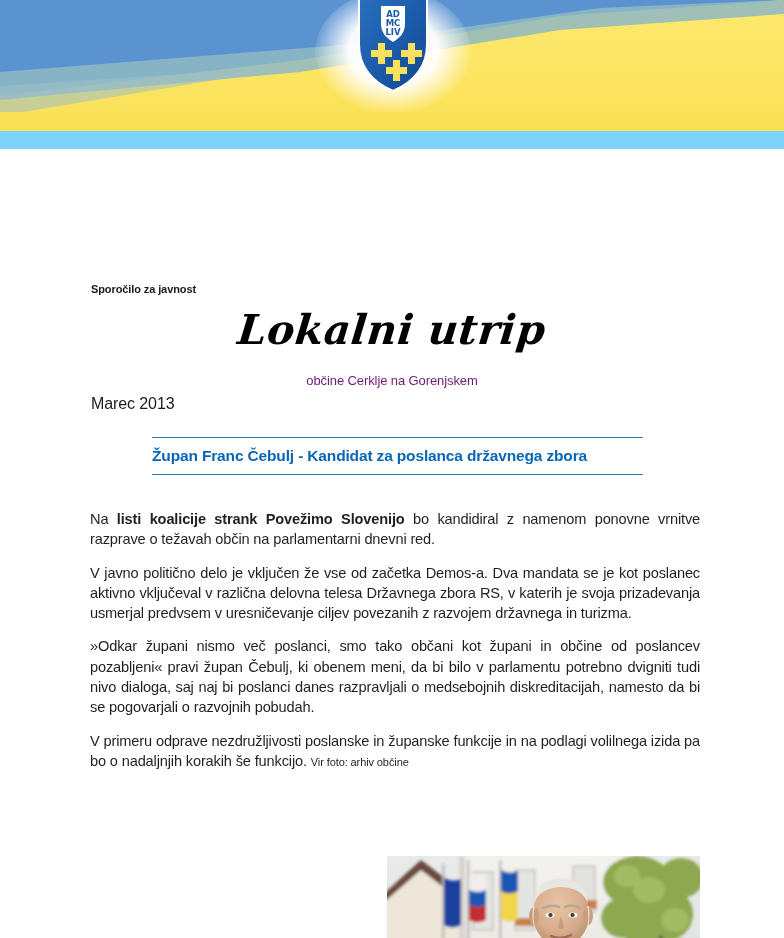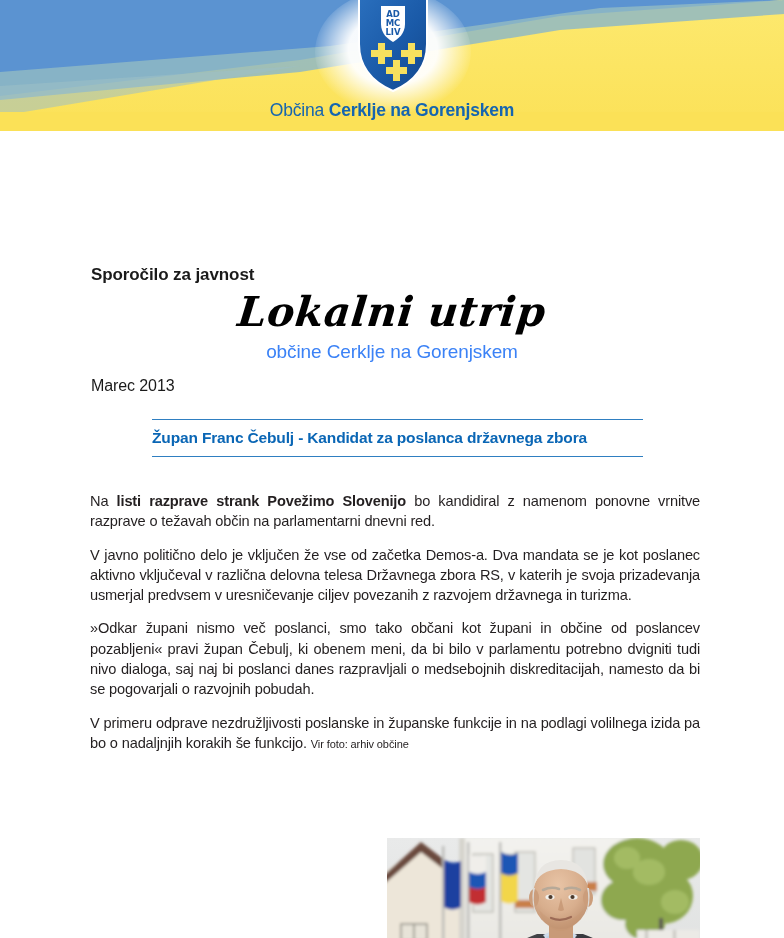--- a/index.html
+++ b/index.html
@@ -13,23 +13,23 @@
     font-family: "Liberation Sans", sans-serif;
     color: #231f20;
     position: relative;
     overflow: hidden;
   }
 
   
   .banner {
     position: relative;
     width: 784px;
-    height: 131px;
+    height: 149px;
     overflow: hidden;
-    background: #fca5a5;
+    background: #7dd3fc;
   }
   .banner-svg {
     position: absolute;
     top: 0; left: 0;
     width: 784px;
     height: 131px;
     display: block;
   }
   .crest {
     position: absolute;
@@ -58,21 +58,21 @@
   .page {
     position: relative;
     width: 784px;
     padding: 0;
   }
 
   .kicker {
     position: absolute;
     left: 91px;
     top: 134px;
-    font-size: 17px;
+    font-size: 11px;
     font-weight: 700;
     color: #1a1a1a;
     letter-spacing: -0.1px;
   }
 
   .masthead {
     position: absolute;
     left: 0;
     top: 160px;
     width: 784px;
@@ -83,23 +83,23 @@
     font-style: italic;
     font-weight: 700;
     font-size: 41px;
     line-height: 1.06;
     color: #000000;
     letter-spacing: 0.5px;
     transform: skewX(-6deg);
     display: inline-block;
   }
   .masthead-sub {
-    margin-top: 7px;
-    font-size: 19px;
-    color: #3b82f6;
+    margin-top: 21px;
+    font-size: 13px;
+    color: #701a75;
     letter-spacing: -0.1px;
   }
 
   .issue-date {
     position: absolute;
     left: 91px;
     top: 246px;
     font-size: 16px;
     color: #1a1a1a;
     letter-spacing: -0.1px;
@@ -211,44 +211,41 @@
       <text x="50" y="39" text-anchor="middle" font-family="DejaVu Sans, sans-serif" font-size="8.5" font-weight="700" fill="#1a5aa8">LIV</text>
 
       <g fill="#f6e05e">
         <path d="M 31,54 h 7 v -7 h 7 v 7 h 7 v 7 h -7 v 7 h -7 v -7 h -7 Z" transform="translate(-3,0)"></path>
         <path d="M 55,54 h 7 v -7 h 7 v 7 h 7 v 7 h -7 v 7 h -7 v -7 h -7 Z" transform="translate(3,0)"></path>
         <path d="M 43,73 h 7 v -7 h 7 v 7 h 7 v 7 h -7 v 7 h -7 v -7 h -7 Z" transform="translate(0,-2)"></path>
       </g>
     </svg>
   </div>
 
-  <div class="banner-title" style="color: rgb(21, 101, 176);">
-    <span class="muni">Občina</span><span> </span><span class="name">Cerklje na Gorenjskem</span>
-  </div>
 </div>
 
 <div class="page">
 
   <div class="kicker">Sporočilo za javnost</div>
 
   <div class="masthead">
     <div class="masthead-title">Lokalni utrip</div>
     <div class="masthead-sub">občine Cerklje na Gorenjskem</div>
   </div>
 
   <div class="issue-date">Marec 2013</div>
 
   <div class="headline-block">
     <div class="rule" style="background: rgb(47, 127, 193);"></div>
     <div class="headline" style="color: rgb(10, 102, 181);">Župan Franc Čebulj  - Kandidat za poslanca državnega zbora</div>
     <div class="rule" style="background: rgb(47, 127, 193);"></div>
   </div>
 
   <div class="body-copy">
-      <p><span>Na </span><b>listi razprave strank Povežimo Slovenijo</b><span> bo kandidiral z namenom ponovne vrnitve razprave o težavah občin na parlamentarni dnevni red.</span></p>
+      <p><span>Na </span><b>listi koalicije strank Povežimo Slovenijo</b><span> bo kandidiral z namenom ponovne vrnitve razprave o težavah občin na parlamentarni dnevni red.</span></p>
       <p><span>V javno politično delo je vključen že vse od začetka Demos-a. Dva mandata se je kot poslanec aktivno vključeval v različna delovna telesa Državnega zbora RS, v katerih je svoja prizadevanja usmerjal predvsem v uresničevanje ciljev povezanih z razvojem državnega in turizma.</span></p>
       <p><span>»Odkar župani nismo več poslanci, smo tako občani kot župani in občine od poslancev pozabljeni« pravi župan Čebulj, ki obenem meni, da bi bilo v parlamentu potrebno dvigniti tudi nivo dialoga, saj naj bi poslanci danes razpravljali o medsebojnih diskreditacijah, namesto da bi se pogovarjali o razvojnih pobudah.</span></p>
       <p><span>V primeru odprave nezdružljivosti poslanske in županske funkcije in na podlagi volilnega izida pa bo o nadaljnjih korakih še funkcijo. </span><span class="credit">Vir foto: arhiv občine</span></p>
     </div>
 
   <div class="photo">
     <svg viewBox="0 0 313 171" preserveAspectRatio="none">
       <defs>
         <linearGradient id="skyG" x1="0" y1="0" x2="0" y2="1">
           <stop offset="0%" stop-color="#e9eaea"></stop>

